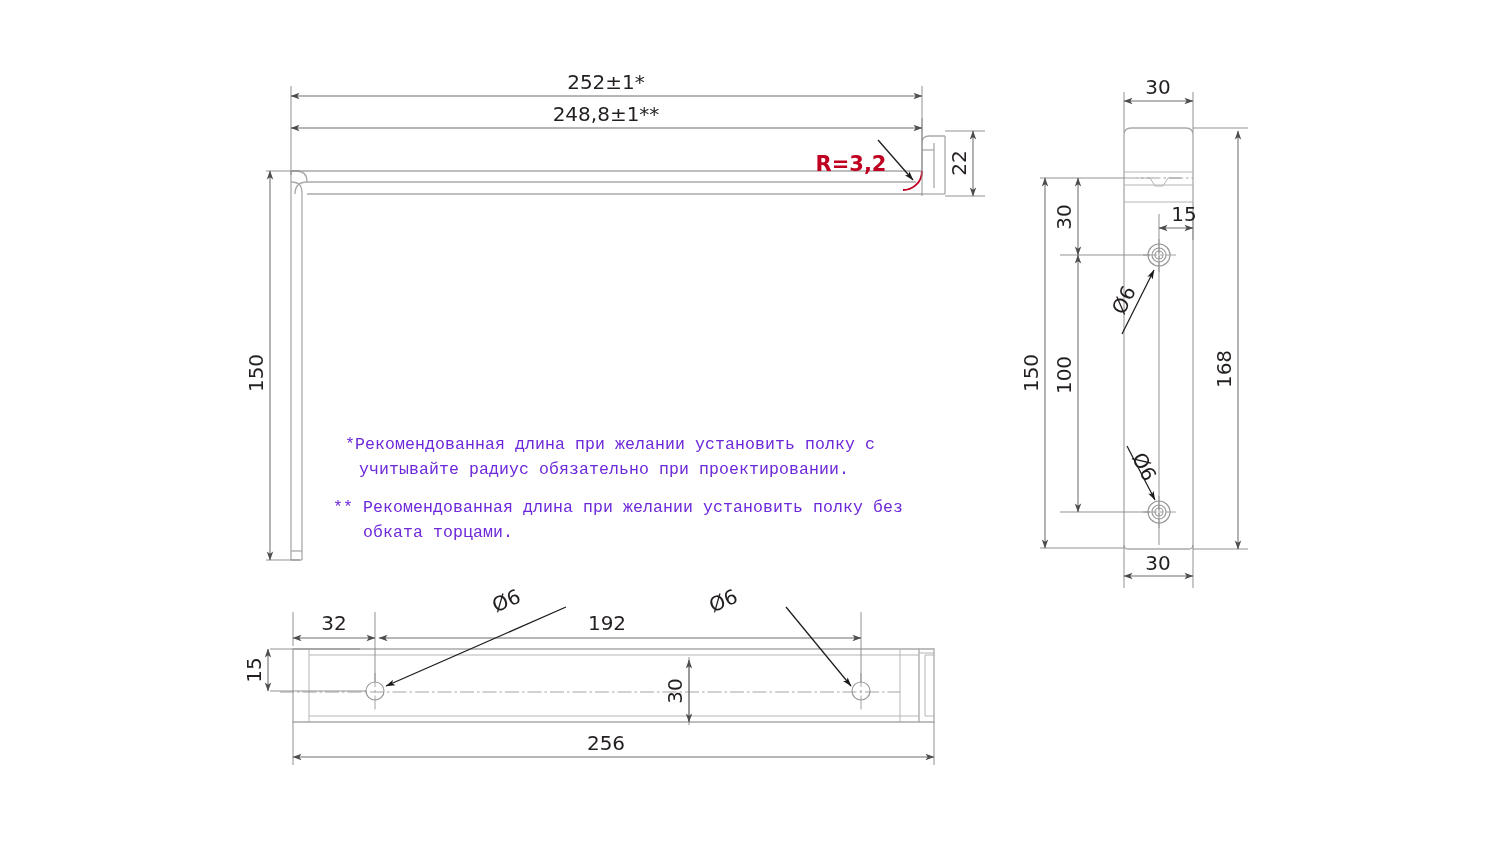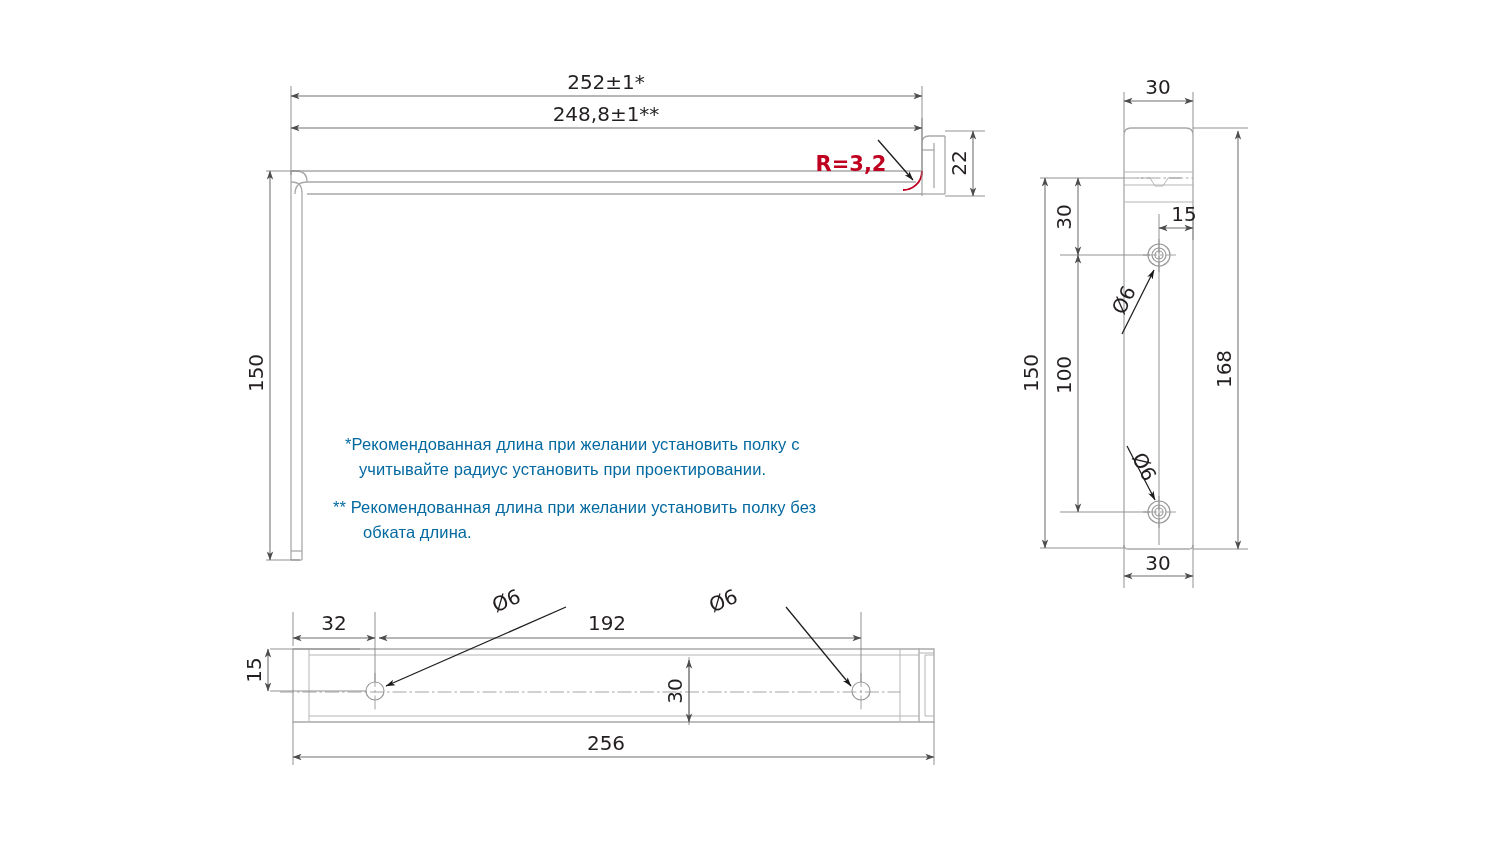--- a/index.html
+++ b/index.html
@@ -8,24 +8,24 @@
     font-family:"DejaVu Sans","Liberation Sans",sans-serif;
     color:#231f20;
     overflow:hidden;
     position:relative;
   }
   #drawing{position:absolute;left:0;top:0;width:1500px;height:844px;}
   .note-block{
     position:absolute;
     left:345px; top:432px;
     width:620px;
-    font-family:Liberation Sans, sans-serif;
+    font-family:Liberation Mono, monospace;
     font-size:16.5px;
     line-height:25px;
-    color:#0369a1;
+    color:#6d28d9;
     letter-spacing:0.1px;
   }
   .note-1{margin:0;text-indent:0;}
   .note-1 .l2,.note-1 .l3{display:block;padding-left:14px;}
   .note-2{margin:13px 0 8px -12px;}
   .note-2 .l2{display:block;padding-left:30px;}
   text{font-family:"DejaVu Sans","Liberation Sans",sans-serif;}
 </style>
 </head>
 <body>
@@ -281,20 +281,20 @@
     <g>
       <line class="lead" x1="786" y1="607" x2="851" y2="686" marker-end="url(#arrLead)"></line>
       <text class="t" x="726" y="607" text-anchor="middle" transform="rotate(-24 726 607)">Ø6</text>
     </g>
   </g>
 </svg>
 
 <div class="note-block">
   <div class="note-1">
     <span>*</span><span>Рекомендованная длина при желании установить полку с</span>
-    <span class="l3">учитывайте радиус установить при проектировании.</span>
+    <span class="l3">учитывайте радиус обязательно при проектировании.</span>
   </div>
   <div class="note-2">
     <span>**</span>
     <span>Рекомендованная длина при желании установить полку без</span>
-    <span class="l2">обката длина.</span>
+    <span class="l2">обката торцами.</span>
   </div>
 </div>
 
 </body></html>

